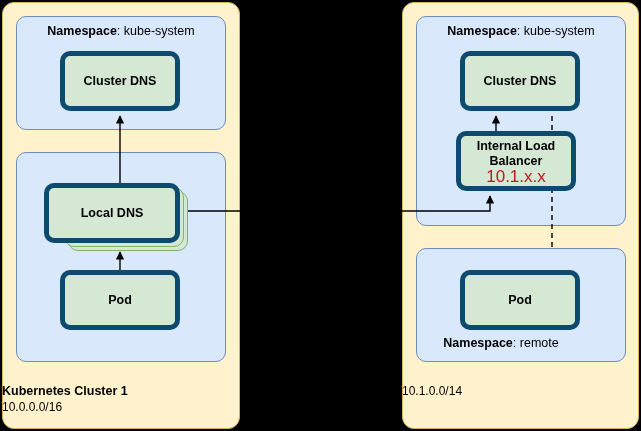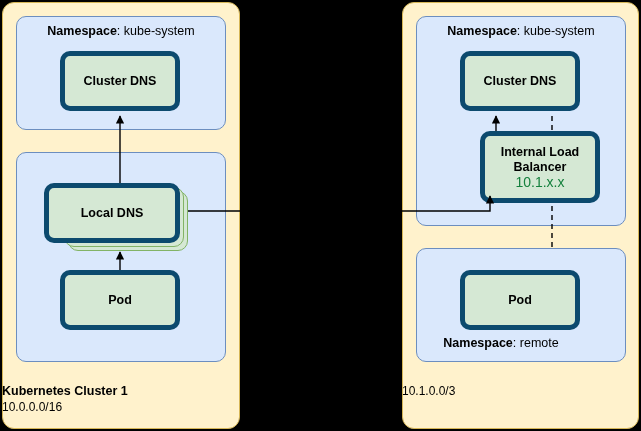--- a/index.html
+++ b/index.html
@@ -58,23 +58,23 @@
   .ns-label b { font-weight: bold; }
 
   .node-title {
     font-size: 12.5px;
     font-weight: bold;
     color: #000000;
     line-height: 15px;
     white-space: nowrap;
   }
   .node-sub {
-    font-size: 14px;
+    font-size: 17px;
     font-weight: normal;
-    color: #15803d;
+    color: #b91c1c;
     line-height: 15px;
     white-space: nowrap;
   }
 
   .cluster-caption {
     position: absolute;
     width: 100%;
     left: 0;
     color: #000000;
   }
@@ -161,38 +161,38 @@
 
   <svg id="wires-under">
 
     <path d="M 552 265 L 552 112" stroke="#000000" stroke-width="1.4" fill="none" stroke-dasharray="5,4"></path>
   </svg>
 
   <div class="node-box" style="left:460px; top:51px; width:120px; height:60px;">
     <span class="node-title">Cluster DNS</span>
   </div>
 
-  <div class="node-box" style="left:480px; top:131px; width:120px; height:72px;">
+  <div class="node-box" style="left:456px; top:131px; width:120px; height:60px;">
     <span class="node-title">Internal Load</span>
     <span class="node-title">Balancer</span>
     <span class="node-sub">10.1.x.x</span>
   </div>
 
   <div class="ns-box" style="left:416px; top:248px; width:210px; height:114px;"></div>
 
   <div class="node-box" style="left:460px; top:270px; width:120px; height:60px;">
     <span class="node-title">Pod</span>
   </div>
 
   <div class="ns-label" style="left:416px; top:336px; width:170px;">
     <b>Namespace</b><span>: </span><span>remote</span>
   </div>
 
   <div class="cluster-caption" style="left:402px; top:383px; width:237px;">
-    <span class="cap-sub">10.1.0.0/3</span>
+    <span class="cap-sub">10.1.0.0/14</span>
   </div>
 
   <svg id="wires">
     <defs>
       <marker id="arrow" viewBox="0 0 10 10" refX="9" refY="5" markerWidth="6" markerHeight="6" orient="auto-start-reverse">
         <path d="M 0 0 L 10 5 L 0 10 z" fill="#000000"></path>
       </marker>
     </defs>
 
     <path d="M 120 270 L 120 252" stroke="#000000" stroke-width="1.4" fill="none" marker-end="url(#arrow)"></path>

